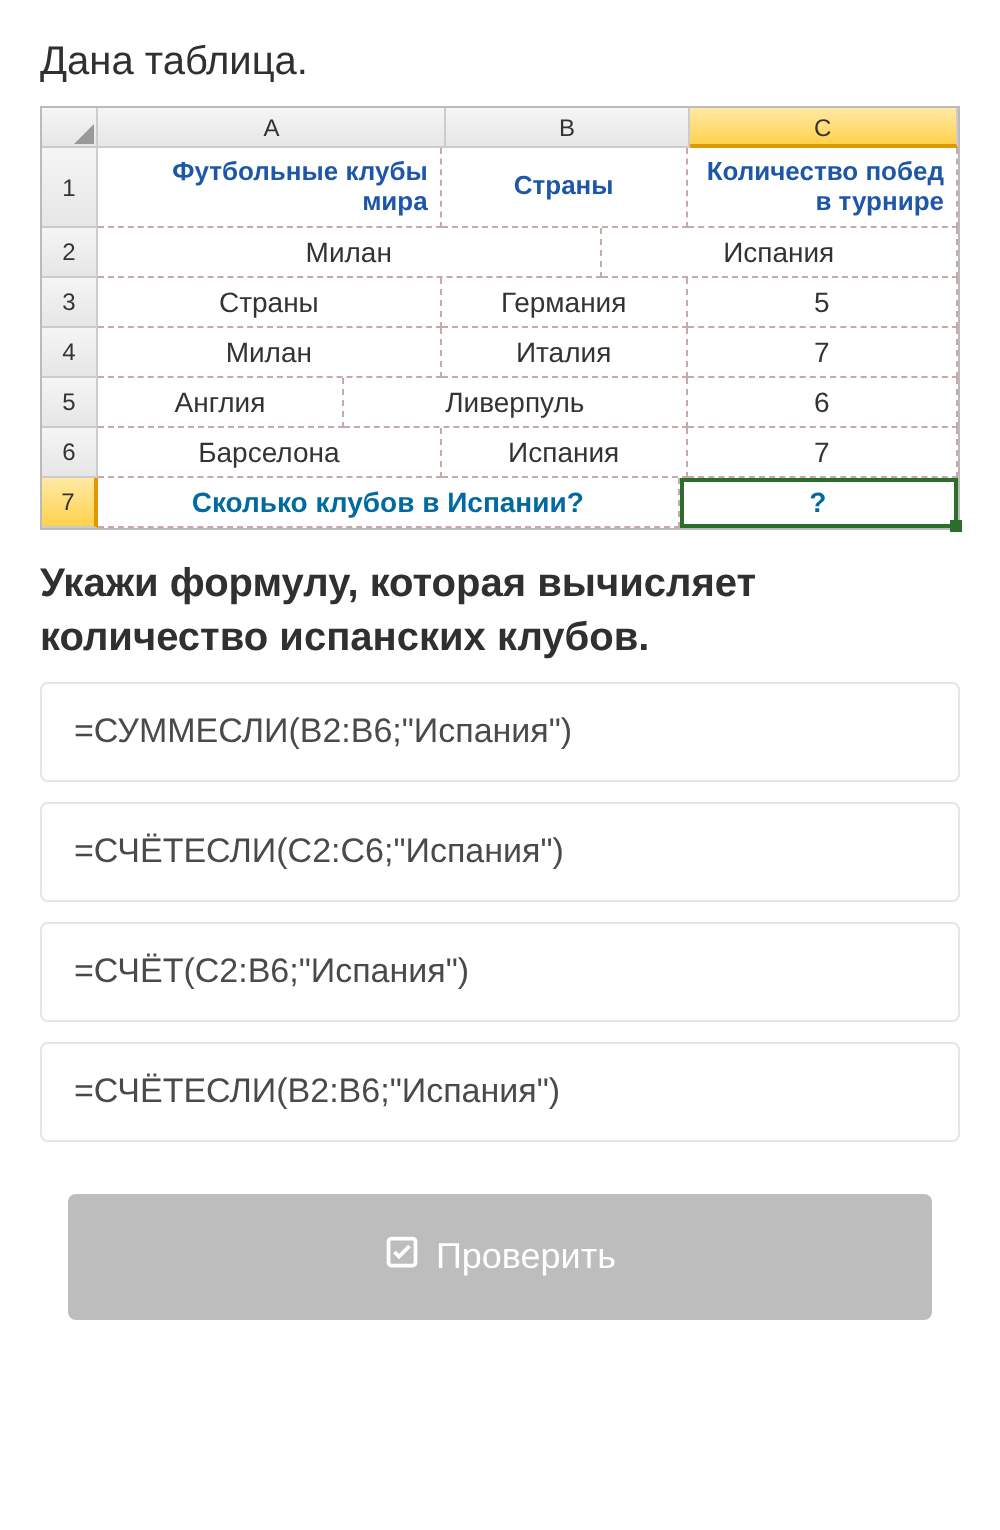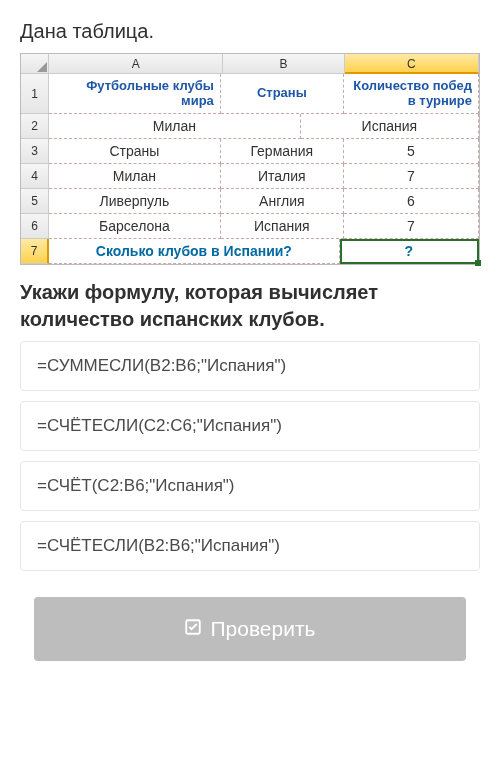--- a/index.html
+++ b/index.html
@@ -133,21 +133,21 @@
   }
   .check-btn {
     margin-top: 26px;
     width: 94%;
     margin-left: 3%;
     background: #bdbdbd;
     color: #fff;
     border: none;
     border-radius: 4px;
     padding: 20px 0;
-    font-size: 21px;
+    font-size: 18px;
     display: flex;
     align-items: center;
     justify-content: center;
     gap: 8px;
     cursor: pointer;
   }
   .fade-bottom {
     position: relative;
     overflow: hidden;
     height: 22px;
@@ -184,22 +184,22 @@
     <div class="cell colC">5</div>
   </div>
   <div class="ss-row">
     <div class="rowh">4</div>
     <div class="cell colA">Милан</div>
     <div class="cell colB">Италия</div>
     <div class="cell colC">7</div>
   </div>
   <div class="ss-row">
     <div class="rowh">5</div>
+    <div class="cell colB">Англия</div>
     <div class="cell colA">Ливерпуль</div>
-    <div class="cell colB">Англия</div>
     <div class="cell colC">6</div>
   </div>
   <div class="ss-row">
     <div class="rowh">6</div>
     <div class="cell colA">Барселона</div>
     <div class="cell colB">Испания</div>
     <div class="cell colC">7</div>
   </div>
   <div class="ss-row">
     <div class="rowh sel">7</div>

